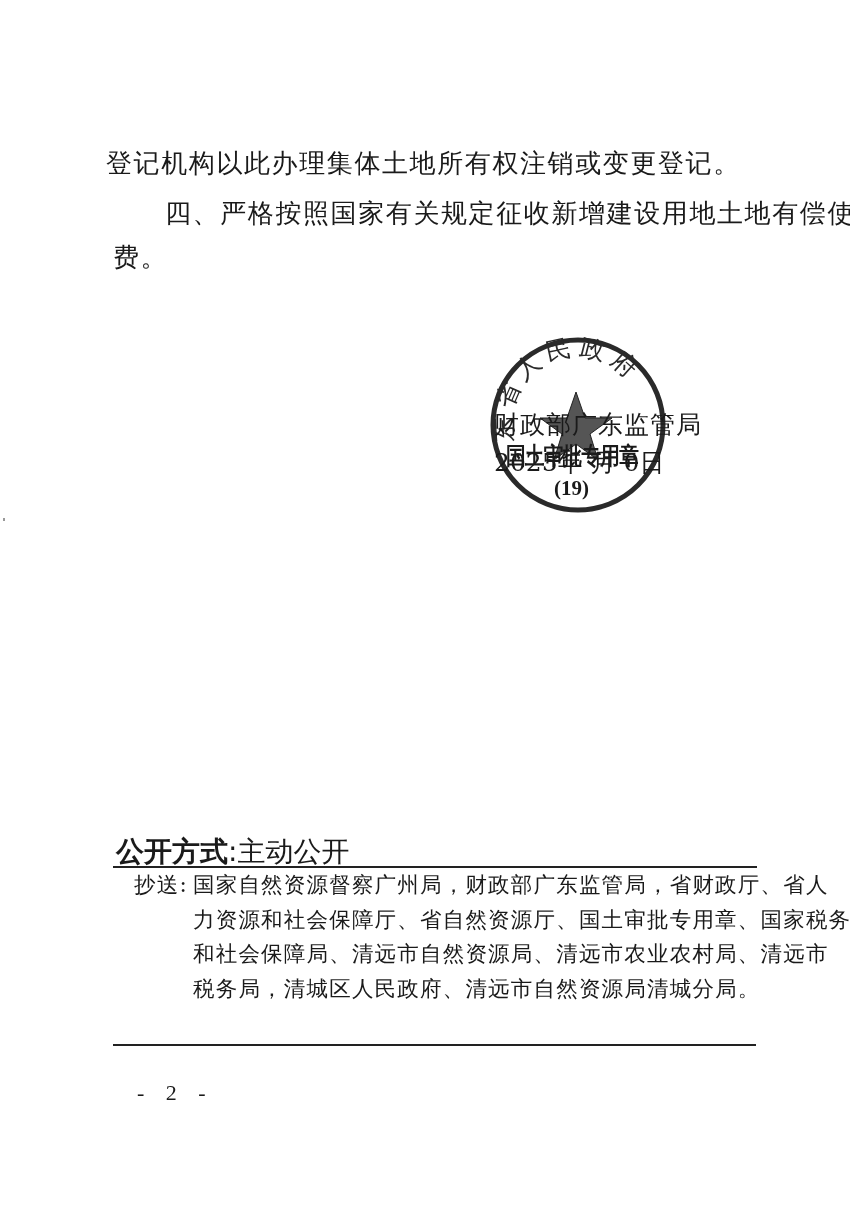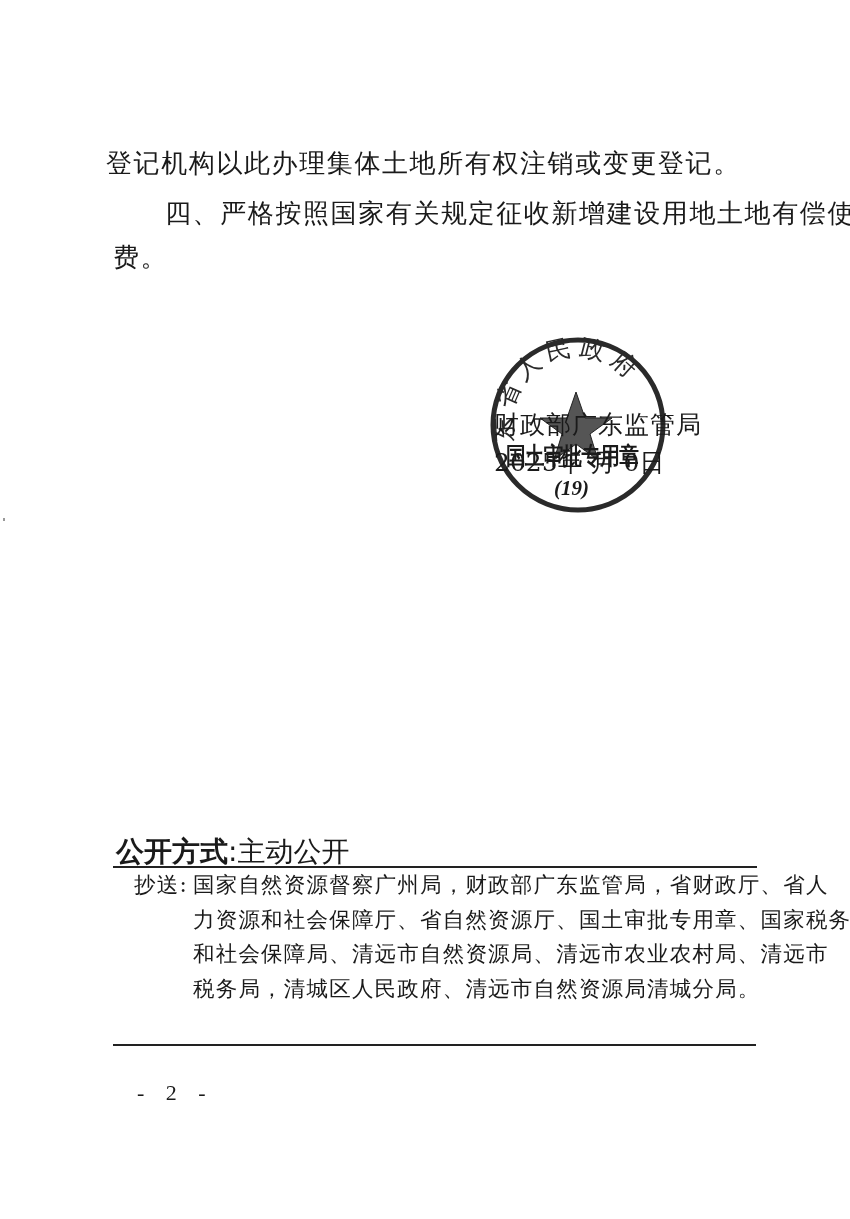--- a/index.html
+++ b/index.html
@@ -5,21 +5,21 @@
   html, body { margin:0; padding:0; background:#ffffff; }
   body { width:850px; height:1219px; position:relative; overflow:hidden;
          font-family: "DejaVu Serif", "Liberation Serif", serif; color:#1a1a1a; }
   .line { position:absolute; white-space:nowrap; font-size:26px; letter-spacing:1.6px; }
   .p1 { left:106px; top:146px; }
   .p2 { left:165px; top:196px; }
   .p3 { left:113px; top:240px; }
   .seal { position:absolute; left:486px; top:336px; width:180px; height:180px; }
   .sign-org { position:absolute; left:494px; top:408px; font-size:25px; letter-spacing:1px; white-space:nowrap; }
   .sign-date { position:absolute; left:494px; top:446px; font-size:25px; white-space:nowrap; }
-  .seal-num { position:absolute; left:554px; top:476px; font-size:21px; font-weight:bold; font-family:"Liberation Serif", serif;font-style:italic; }
+  .seal-num { position:absolute; left:554px; top:476px; font-size:21px; font-weight:bold; font-family:"Liberation Serif", serif; }
   .seal-sub { position:absolute; left:506px; top:440px; font-size:24px; font-weight:bold; letter-spacing:-1px; white-space:nowrap; transform:scaleX(0.82); transform-origin:left; }
   .disclose { position:absolute; left:116px; top:833px; font-size:28px; font-family:"DejaVu Sans","Liberation Sans",sans-serif; white-space:nowrap; }
   .disclose b { font-weight:bold; }
   .rule { position:absolute; left:113px; height:2px; background:#222; }
   .cc { position:absolute; left:134px; top:868px; width:620px; font-size:21.5px; line-height:34.5px; letter-spacing:1.2px; }
   .cc-label { position:absolute; left:0; top:0; }
   .cc-body { padding-left:59px; text-indent:0;font-family:Liberation Serif, serif; }
   .cc-body span { display:block; white-space:nowrap; }
   .pageno { position:absolute; left:137px; top:1080px; font-size:22px; font-family:"Liberation Serif", serif; letter-spacing:8px; }
   .speck { position:absolute; left:3px; top:518px; width:2px; height:3px; background:#999; }

